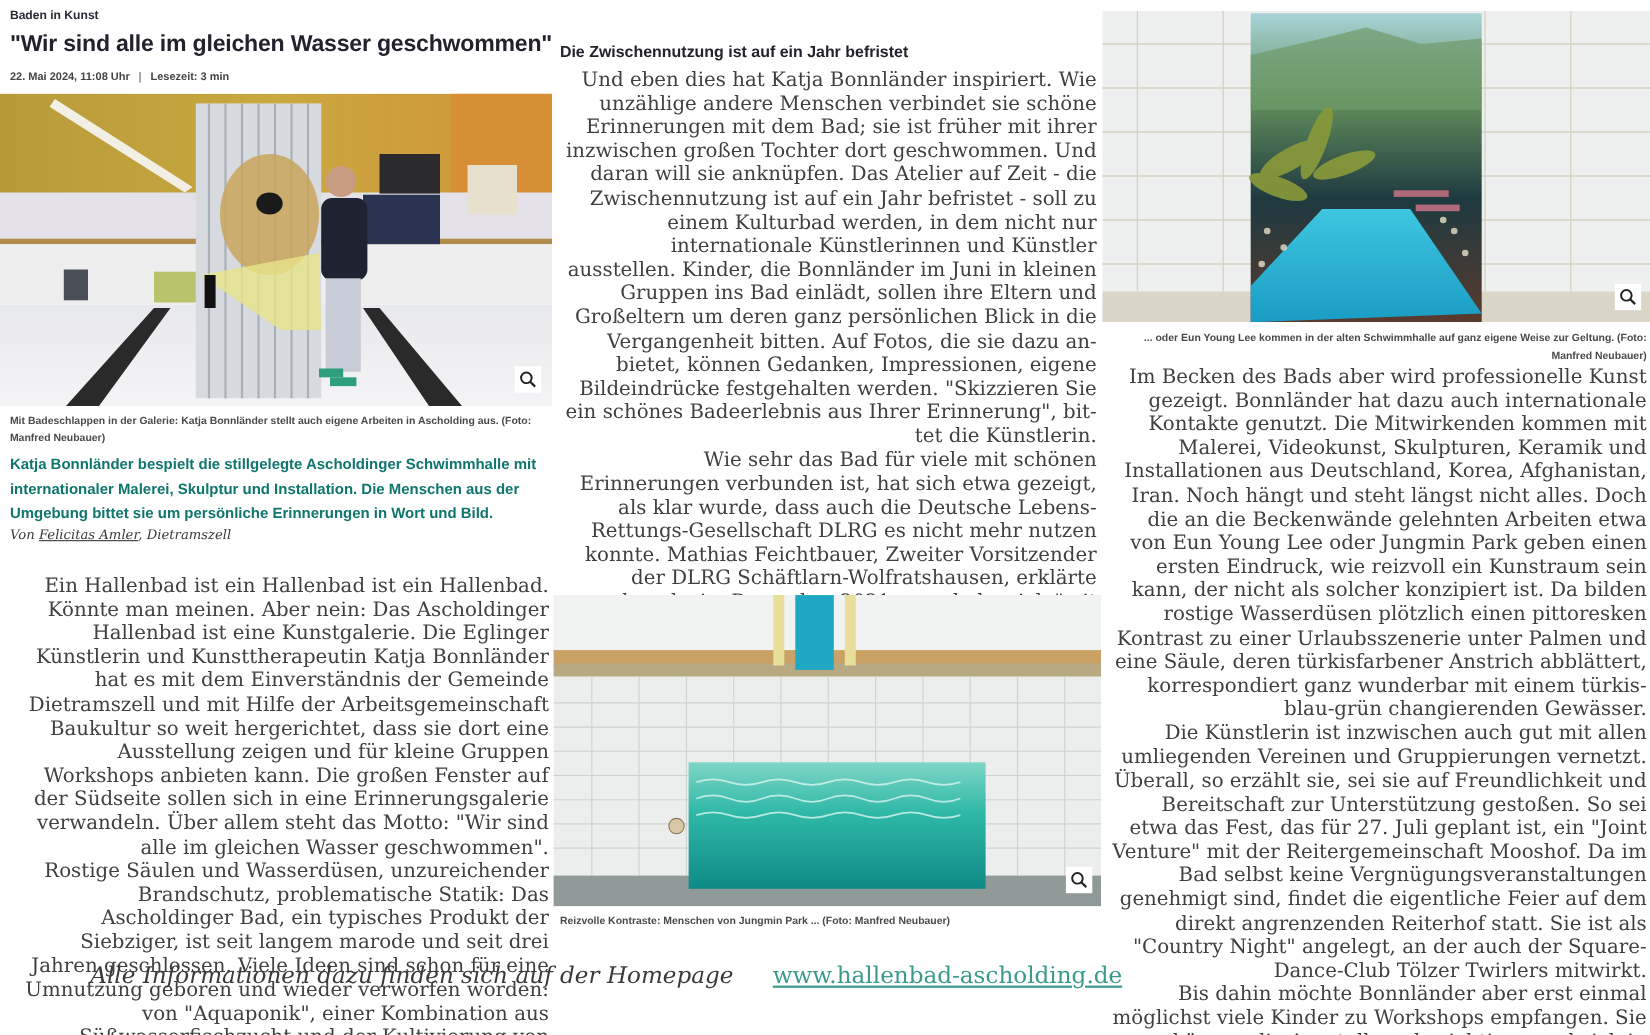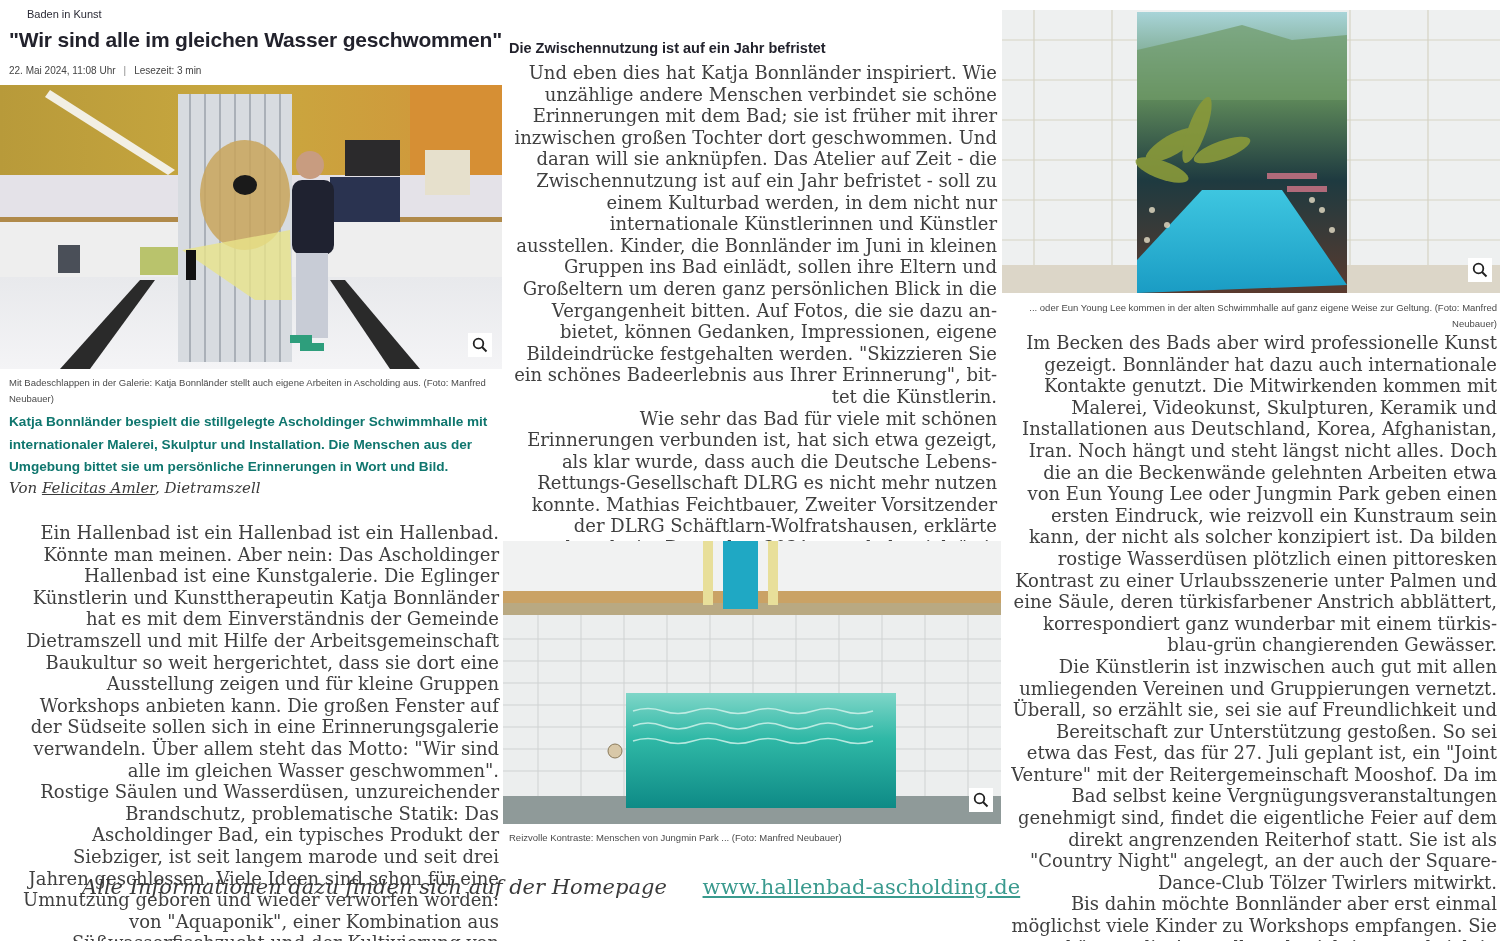--- a/index.html
+++ b/index.html
@@ -1,34 +1,34 @@
 <!DOCTYPE html>
 <html><head>
 <meta charset="utf-8">
 <style>
   * { box-sizing: border-box; margin: 0; padding: 0; }
   html, body { width: 1500px; height: 941px; background: #ffffff; overflow: hidden; }
   body { position: relative; color: #3a3a3a; }
-  .sans { font-family: "Liberation Sans", "DejaVu Sans", sans-serif; }
+  .sans { font-family: "Liberation Sans", "DejaVu Sans", sans-serif; font-weight: bold; }
   .serif { font-family: "DejaVu Serif", "Liberation Serif", serif; }
 
   .abs { position: absolute; }
 
   
-  .kicker { left: 27px; top: 8px; font-size: 11px; font-weight: normal; color: #2a2a35; }
+  .kicker { left: 9px; top: 8px; font-size: 11px; font-weight: bold; color: #2a2a35; }
   .headline { left: 9px; top: 28px; font-size: 21px; font-weight: bold; color: #22222c; letter-spacing: -0.2px; white-space: nowrap; }
   .meta { left: 9px; top: 65px; font-size: 10px; color: #444; white-space: nowrap; }
   .meta .sep { margin: 0 8px; color: #888; }
 
   .photo { overflow: hidden; }
   .zoom-btn { position: absolute; width: 24px; height: 24px; background: #fff; display: flex; align-items: center; justify-content: center; cursor: pointer; }
   .caption { font-size: 9.5px; line-height: 16px; color: #4a4a4a; }
 
   .lead { left: 9px; top: 411px; width: 490px; font-size: 13.6px; line-height: 22.5px; font-weight: bold; color: #0f766e; }
-  .byline { left: 9px; top: 479px; font-size: 15px; font-style: italic; color: #3a3a3a; white-space: nowrap; }
+  .byline { left: 9px; top: 479px; font-size: 12px; font-style: italic; color: #3a3a3a; white-space: nowrap; }
   .byline a { color: #3a3a3a; text-decoration: underline; }
 
   .body { font-size: 18px; line-height: 21.6px; color: #404040; text-align: right; }
   .body p { margin: 0; }
 
   .subhead { left: 509px; top: 40px; font-size: 14.5px; font-weight: bold; color: #22222c; white-space: nowrap; }
 
   .footer-note { left: 82px; top: 875px; font-size: 21px; font-style: italic; color: #3a3a3a; white-space: nowrap; }
   .footer-note a { color: #3a9a8e; text-decoration: underline; font-style: normal; margin-left: 29px; }
 </style>

